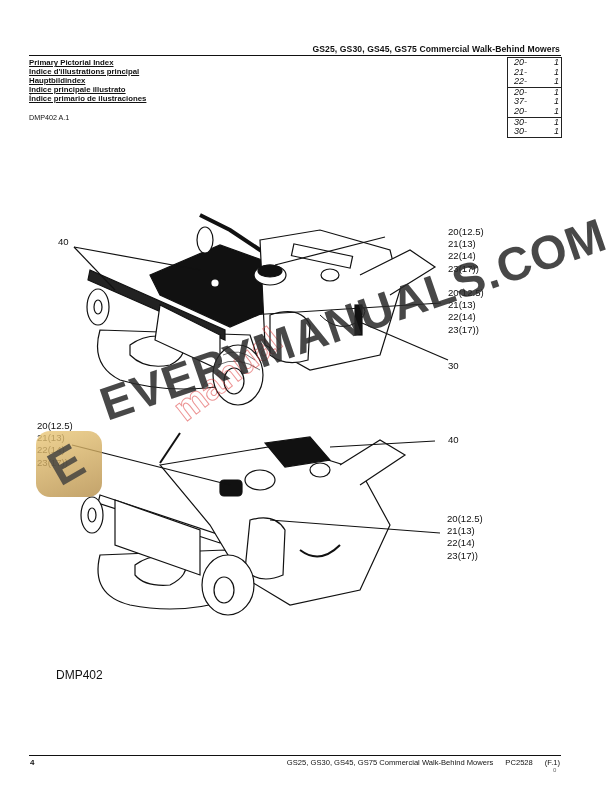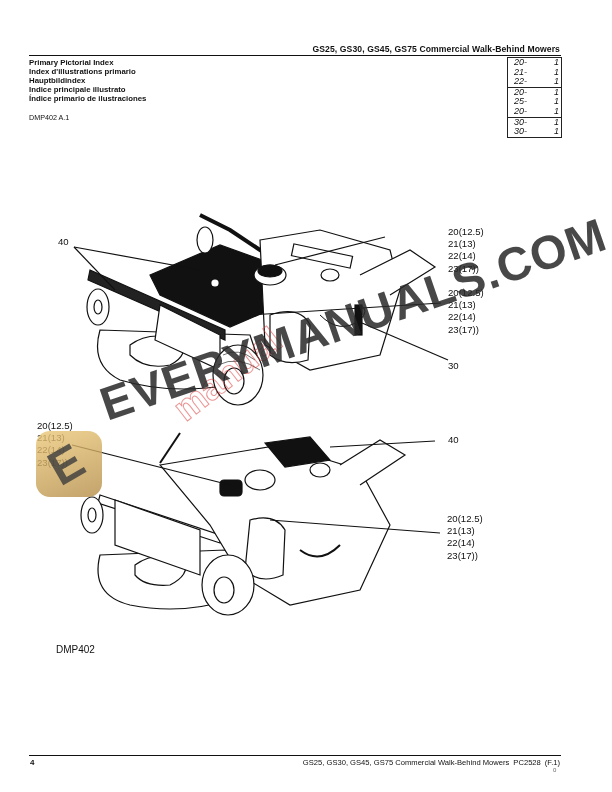--- a/index.html
+++ b/index.html
@@ -1,47 +1,47 @@
 <!DOCTYPE html>
 <html><head>
   <meta charset="utf-8">
   <style>
     html, body { margin:0; padding:0; background:#ffffff; }
     body { width:612px; height:792px; position:relative; overflow:hidden; font-family:"Liberation Sans", sans-serif; color:#111; }
     .hdr-title { position:absolute; right:52px; top:44px; font-size:8.6px; font-weight:bold; letter-spacing:0.1px; white-space:nowrap; }
     .hdr-rule { position:absolute; left:29px; right:51px; top:55px; height:1px; background:#111; }
     .index-titles { position:absolute; left:29px; top:58px; font-size:7.8px; font-weight:bold; line-height:9px; }
-    .index-titles div { white-space:nowrap; }
+    .index-titles div { white-space:nowrap;text-decoration:underline; }
     .doc-ref { position:absolute; left:29px; top:88px; font-size:7.2px;margin-top:25px; }
     .ptable { position:absolute; left:507px; top:57px; width:53px; border:1px solid #222; font-size:9px; }
     .pgroup { border-bottom:1px solid #222;font-style:italic; }
     .pgroup:last-child { border-bottom:none; }
     .prow { display:flex; justify-content:space-between; height:9.6px; line-height:9.6px; padding:0 2px 0 6px; }
     .drawing { position:absolute; }
     .callout { position:absolute; font-size:9.6px; font-weight:normal; line-height:12.2px; white-space:nowrap; }
     .wm-main { position:absolute; left:102px; top:378px; font-size:47px; font-weight:bold; color:rgba(40,40,40,0.85); transform:rotate(-19deg); transform-origin:left center; white-space:nowrap; letter-spacing:1px; }
     .wm-logo { position:absolute; left:36px; top:431px; width:66px; height:66px; border-radius:14px; background:linear-gradient(160deg, rgba(235,200,120,0.8), rgba(180,140,70,0.8)); }
     .wm-logo span { position:absolute; left:14px; top:6px; font-size:48px; font-weight:bold; color:rgba(60,60,60,0.8); transform:rotate(-30deg); display:block; }
     .wm-red { position:absolute; left:178px; top:392px; font-size:36px; font-weight:bold; color:transparent; -webkit-text-stroke:1px rgba(220,60,60,0.55); transform:rotate(-38deg); transform-origin:left center; white-space:nowrap; }
-    .fig-label { position:absolute; left:56px; top:644px; font-size:10px; }
+    .fig-label { position:absolute; left:56px; top:668px; font-size:12px; }
     .ftr-rule { position:absolute; left:29px; right:51px; top:755px; height:1px; background:#111; }
     .ftr-page { position:absolute; left:30px; top:758px; font-size:8px; font-weight:bold; }
     .ftr-text { position:absolute; right:52px; top:758px; font-size:7.6px; white-space:nowrap; }
-    .ftr-text span { margin-left:4px; }
+    .ftr-text span { margin-left:12px; }
     .ftr-sub { position:absolute; left:553px; top:767px; font-size:6px; color:#666; }
   </style>
 </head>
 <body>
 
 <div class="hdr-title">GS25, GS30, GS45, GS75 Commercial Walk-Behind Mowers</div>
 <div class="hdr-rule"></div>
 
 <div class="index-titles">
   <div>Primary Pictorial Index</div>
-  <div>Index d'illustrations primario</div>
+  <div>Indice d'illustrations principal</div>
   <div>Hauptbildindex</div>
   <div>Indice principale illustrato</div>
   <div>Índice primario de ilustraciones</div>
 </div>
 <div class="doc-ref">DMP402 A.1</div>
 
 <div class="ptable">
   <div class="pgroup">
     <div class="prow">
         <span>20-</span>
@@ -55,21 +55,21 @@
         <span>22-</span>
         <span>1</span>
       </div>
   </div>
   <div class="pgroup">
     <div class="prow">
         <span>20-</span>
         <span>1</span>
       </div>
     <div class="prow">
-        <span>25-</span>
+        <span>37-</span>
         <span>1</span>
       </div>
     <div class="prow">
         <span>20-</span>
         <span>1</span>
       </div>
   </div>
   <div class="pgroup">
     <div class="prow">
         <span>30-</span>

